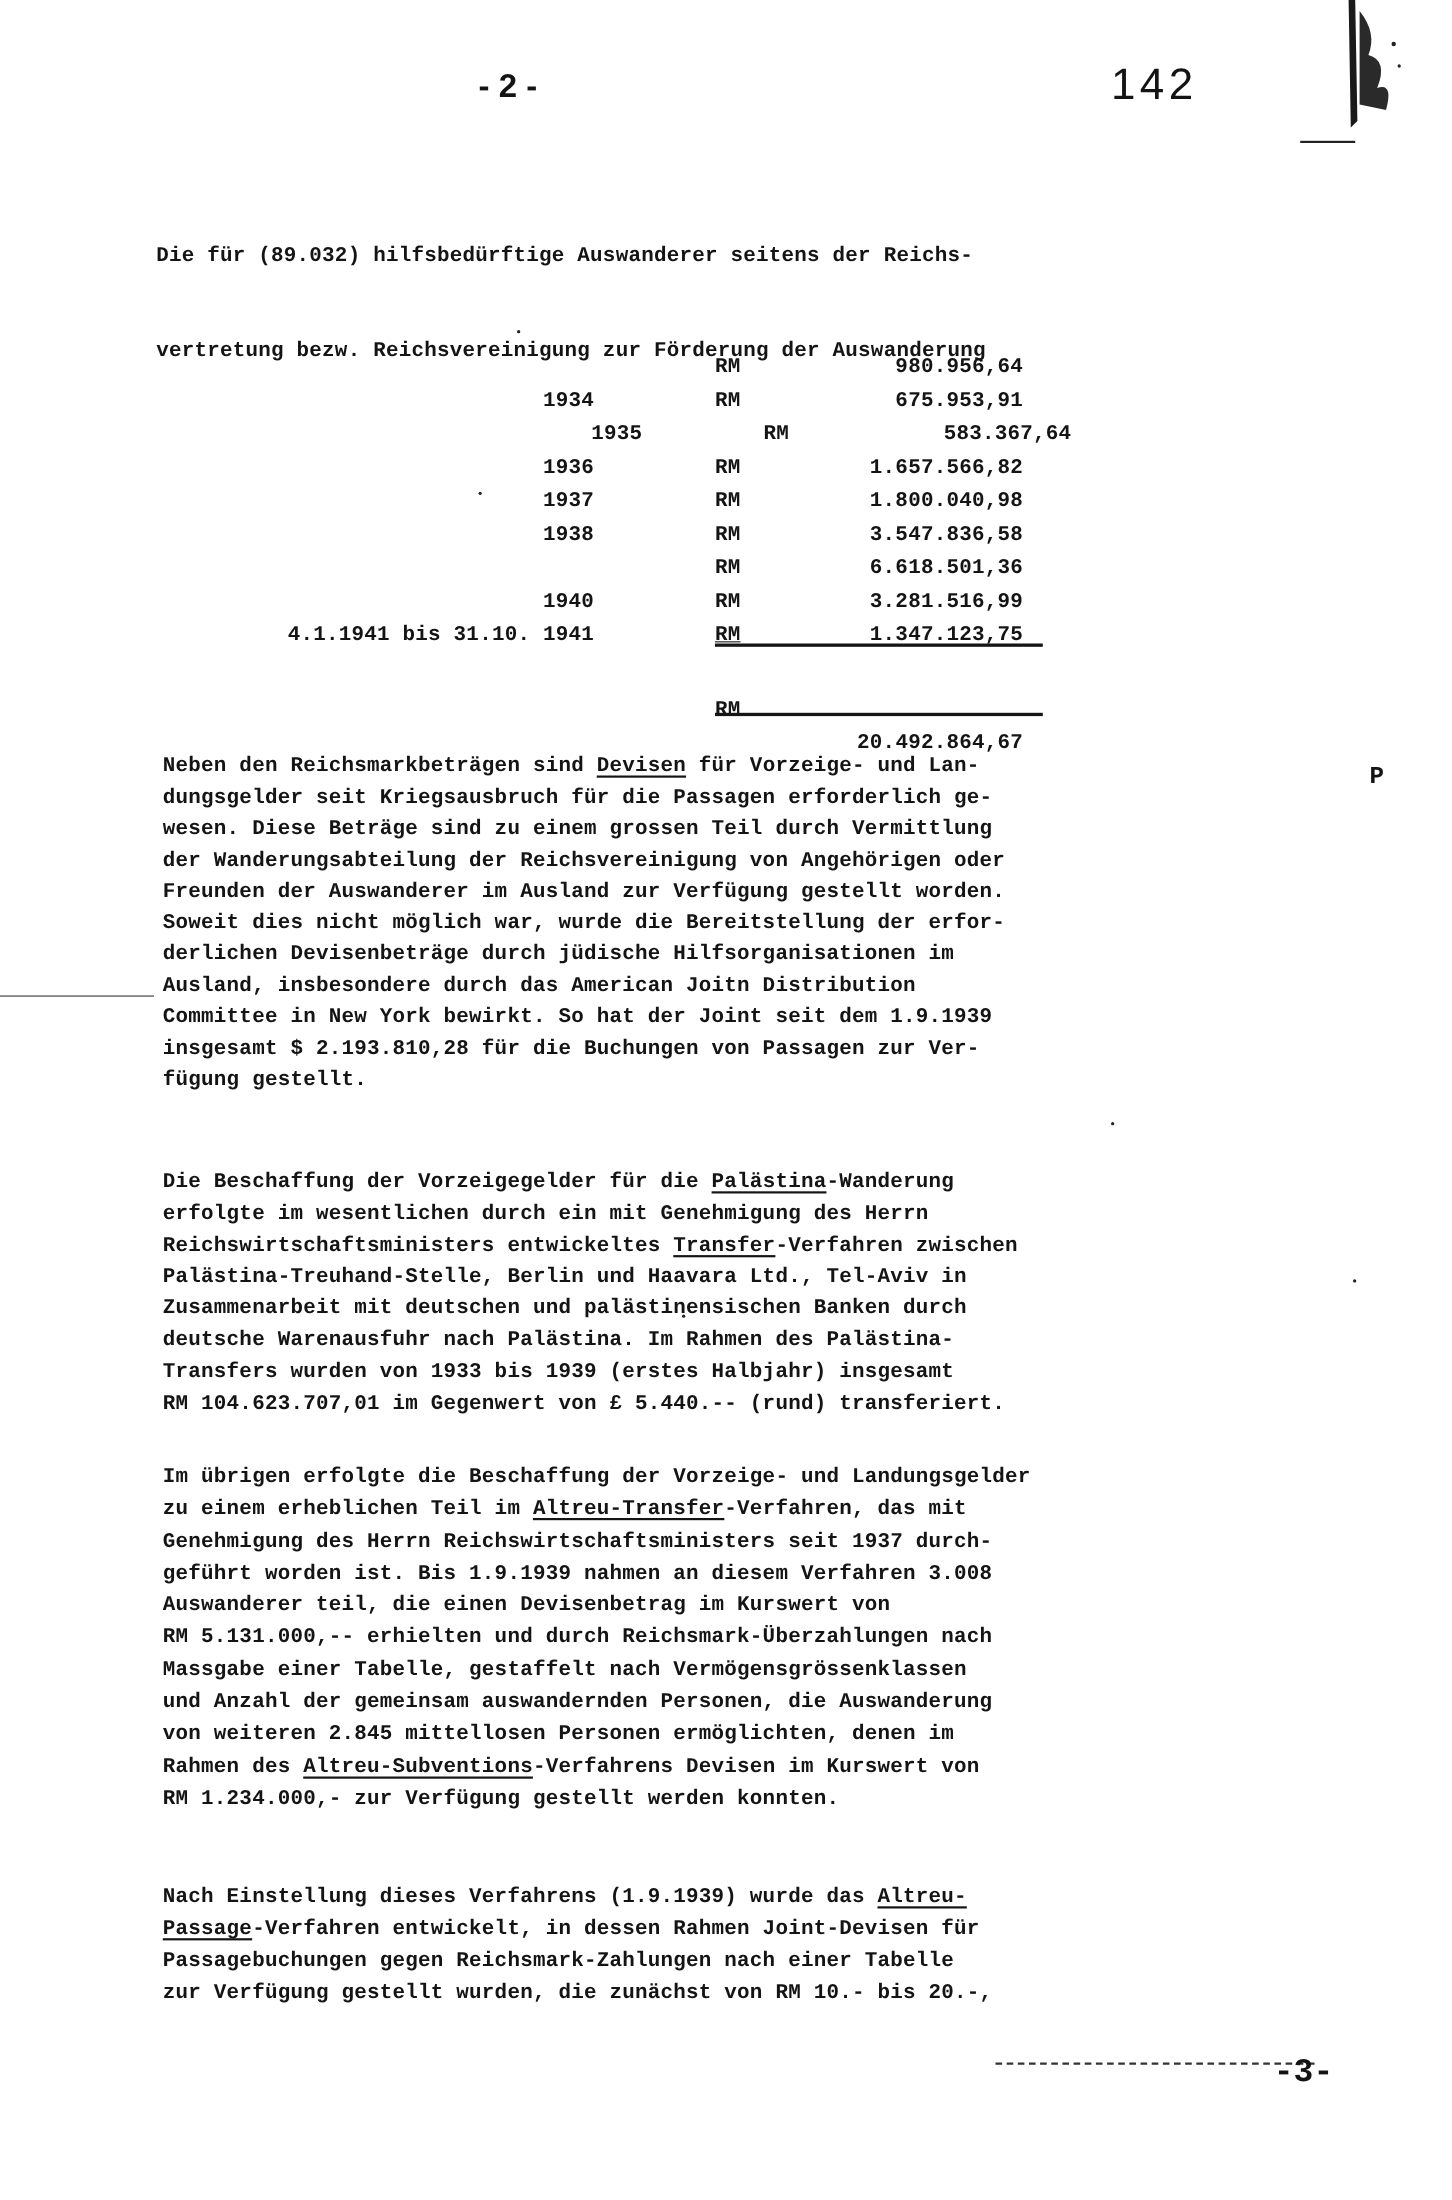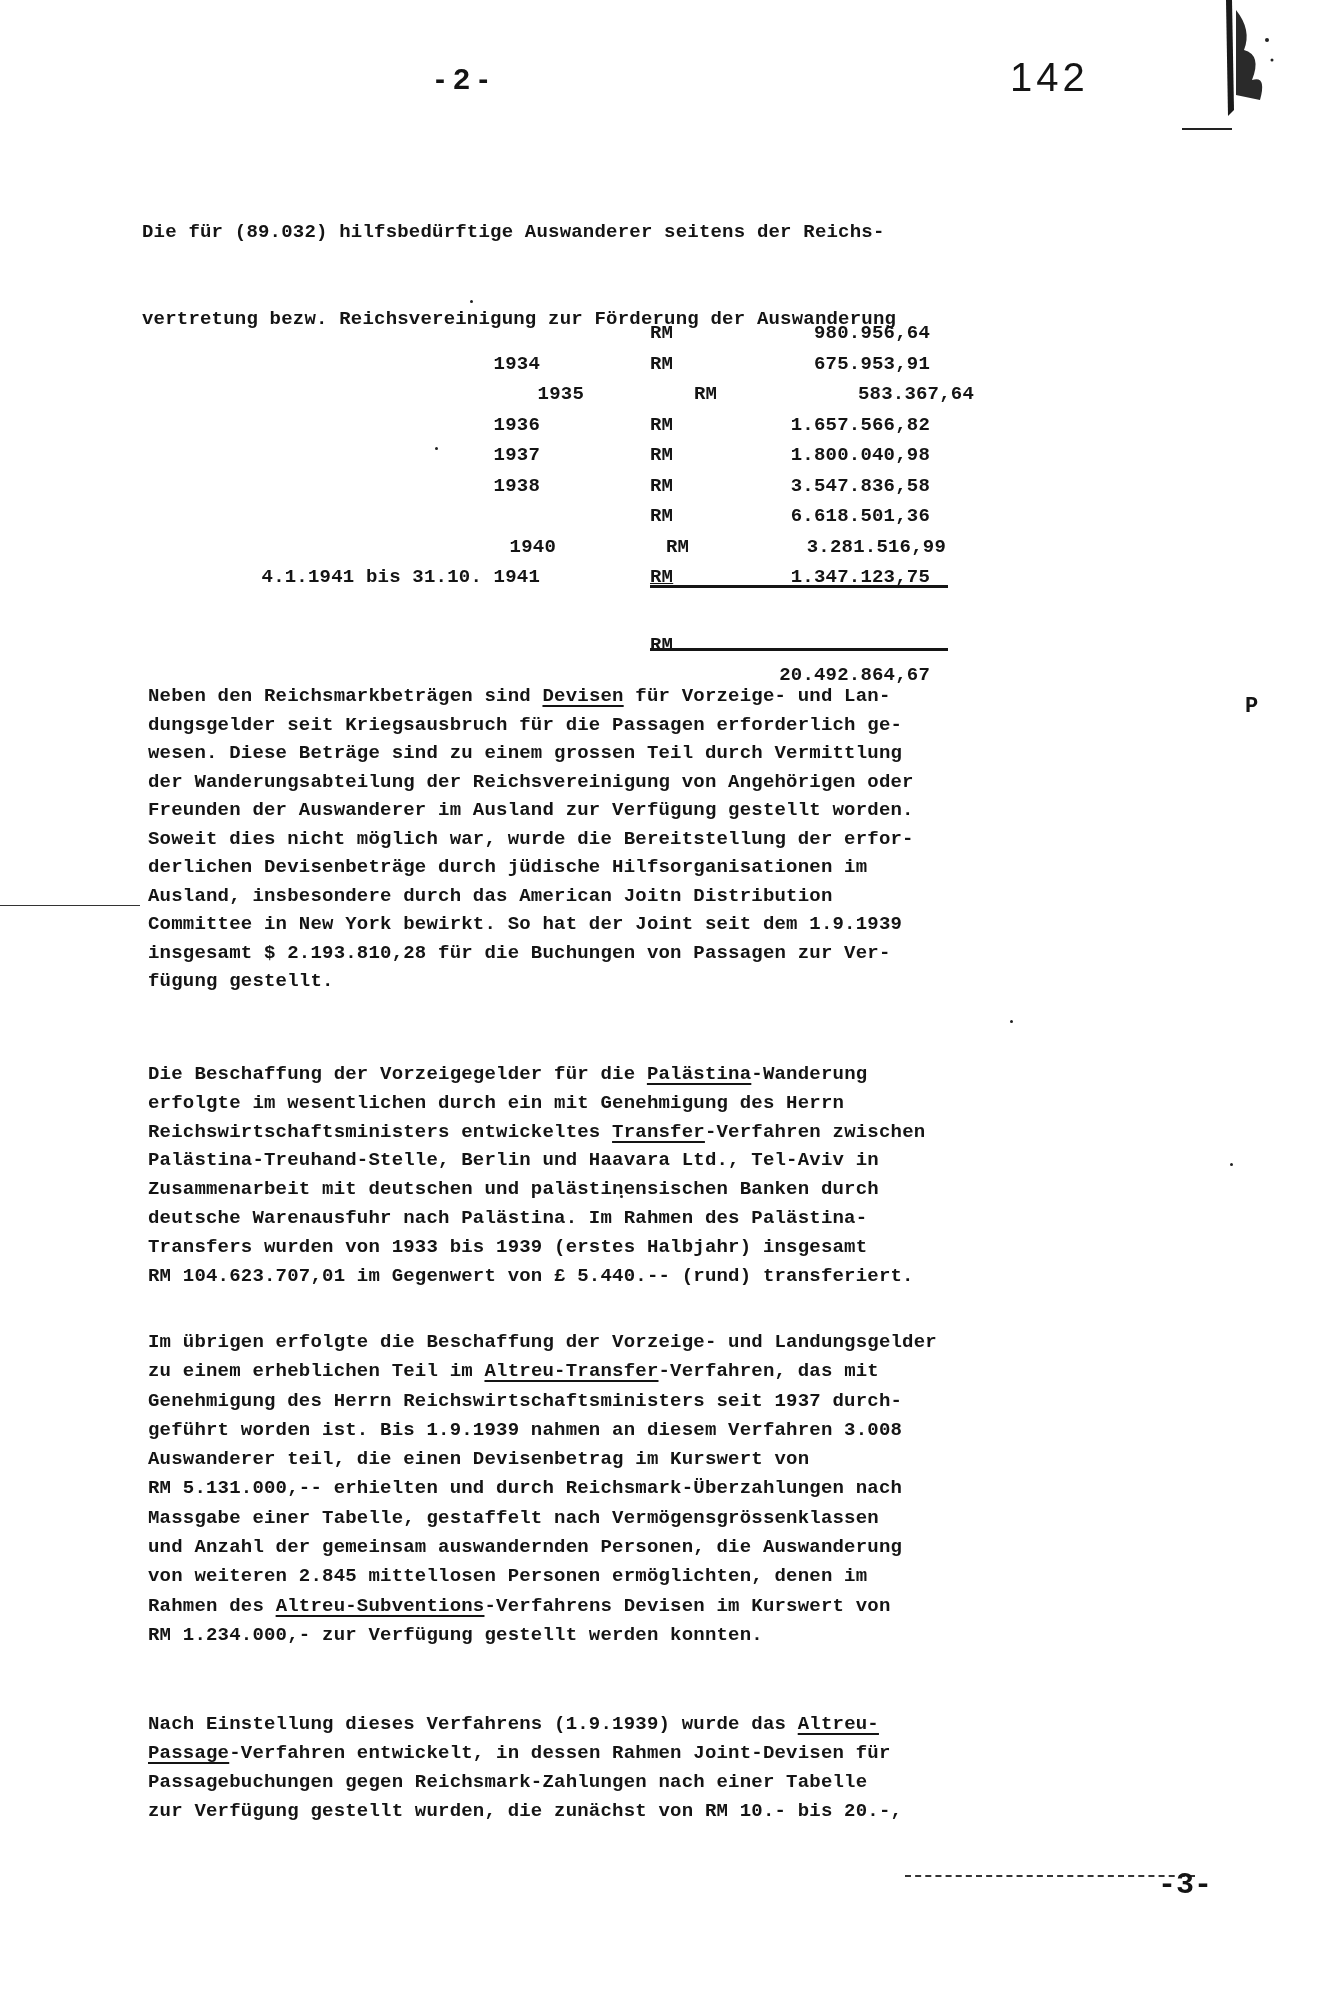--- a/index.html
+++ b/index.html
@@ -49,21 +49,21 @@
   </div>
 
   <div id="exp-table">
       <div class="tw table-row" style="top: 318px; left: 0px; width: 1320px;"><span class="cur">RM</span><span class="amt">980.956,64</span></div>
       <div class="tw table-row" style="top: 348.5px; left: 0px; width: 1183px;"><span class="yr">1934</span><span class="cur">RM</span><span class="amt">675.953,91</span></div>
       <div class="tw table-row" style="top: 379px; left: 0px; width: 1320px; margin-left: 44px;"><span class="yr">1935</span><span class="cur">RM</span><span class="amt">583.367,64</span></div>
       <div class="tw table-row" style="top: 409.5px; left: 0px; width: 1320px;"><span class="yr">1936</span><span class="cur">RM</span><span class="amt">1.657.566,82</span></div>
       <div class="tw table-row" style="top: 440px; left: 0px; width: 1320px;"><span class="yr">1937</span><span class="cur">RM</span><span class="amt">1.800.040,98</span></div>
       <div class="tw table-row" style="top: 470.5px; left: 0px; width: 1104px;"><span class="yr">1938</span><span class="cur">RM</span><span class="amt">3.547.836,58</span></div>
       <div class="tw table-row" style="top: 501px; left: 0px; width: 1320px;"><span class="cur">RM</span><span class="amt">6.618.501,36</span></div>
-      <div class="tw table-row" style="top: 531.5px; left: 16px; width: 1092px;"><span class="yr">1940</span><span class="cur">RM</span><span class="amt">3.281.516,99</span></div>
+      <div class="tw table-row" style="top: 531.5px; left: 0px; width: 1092px;"><span class="yr">1940</span><span class="cur">RM</span><span class="amt">3.281.516,99</span></div>
       <div class="tw table-row" style="top: 562px; left: 0px; width: 1320px;"><span class="yr">4.1.1941 bis 31.10. 1941</span><span class="cur" style="text-decoration: underline;">RM</span><span class="amt" style="text-decoration: none;">1.347.123,75</span></div>
     </div>
   <div class="rule1"></div>
   <div class="tw table-row" style="top:600px; left:0; width:1320px;">
     <span class="cur">RM</span>
     <span class="amt">20.492.864,67</span>
   </div>
   <div class="rule2"></div>
 
   <div class="tw" style="left:148px; top:682px; line-height:28.5px;" id="p2"><span style="display: block;"><span>Neben den Reichsmarkbeträgen sind </span><u>Devisen</u><span> für Vorzeige- und Lan-</span></span><span style="display: block;"><span>dungsgelder seit Kriegsausbruch für die Passagen erforderlich ge-</span></span><span style="display: block;"><span>wesen. Diese Beträge sind zu einem grossen Teil durch Vermittlung</span></span><span style="display: block;"><span>der Wanderungsabteilung der Reichsvereinigung von Angehörigen oder</span></span><span style="display: block;"><span>Freunden der Auswanderer im Ausland zur Verfügung gestellt worden.</span></span><span style="display: block;"><span>Soweit dies nicht möglich war, wurde die Bereitstellung der erfor-</span></span><span style="display: block;"><span>derlichen Devisenbeträge durch jüdische Hilfsorganisationen im</span></span><span style="display: block;"><span>Ausland, insbesondere durch das American Joitn Distribution</span></span><span style="display: block;"><span>Committee in New York bewirkt. So hat der Joint seit dem 1.9.1939</span></span><span style="display: block;"><span>insgesamt $ 2.193.810,28 für die Buchungen von Passagen zur Ver-</span></span><span style="display: block;"><span>fügung gestellt.</span></span></div>

